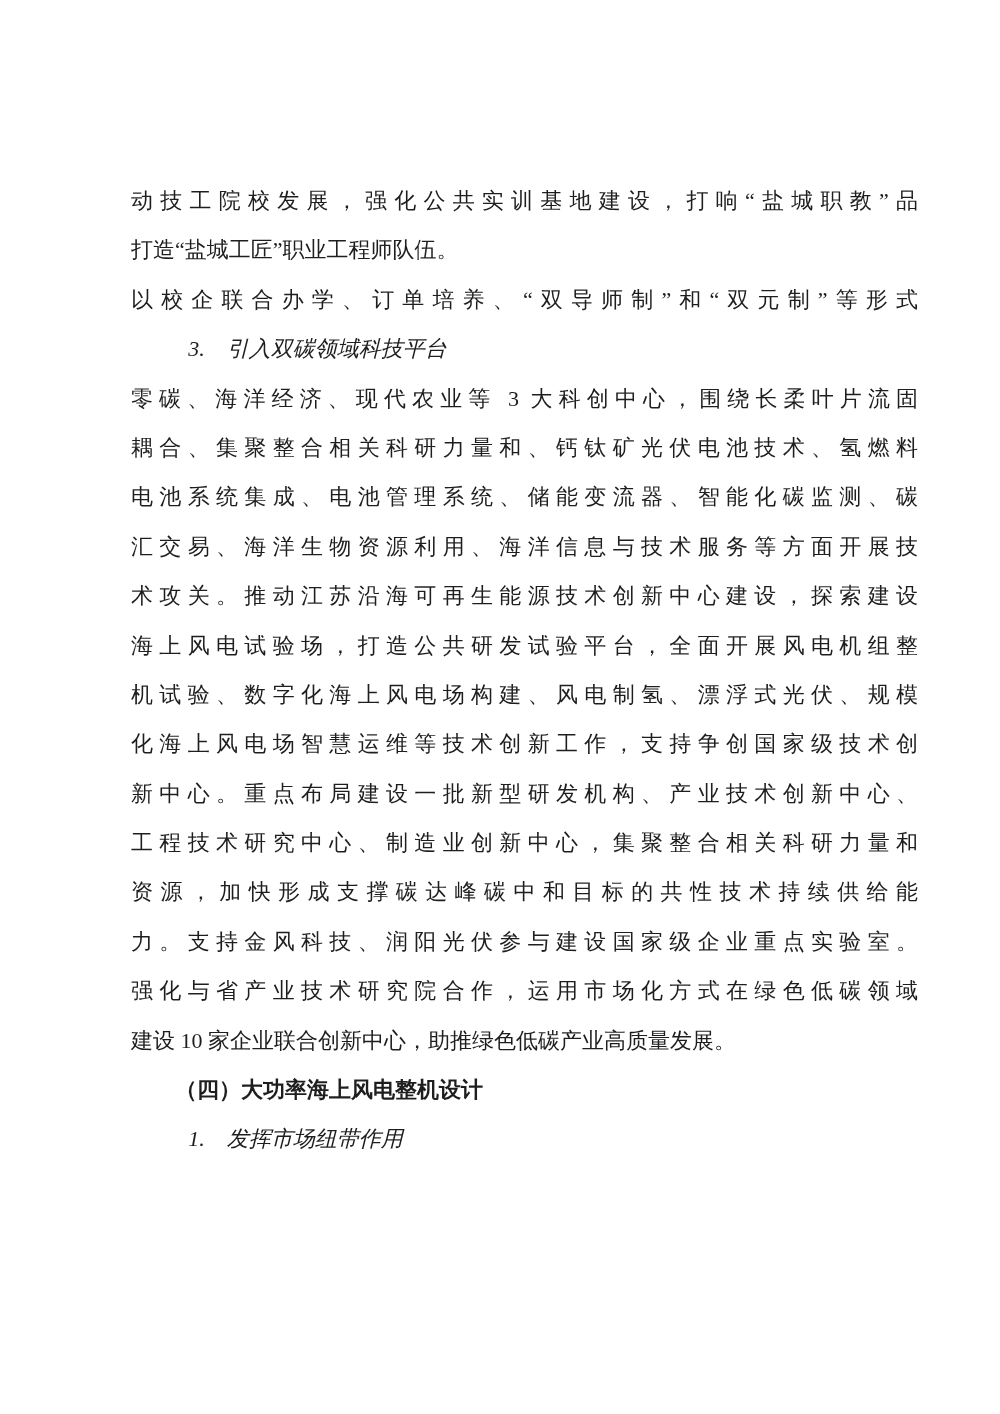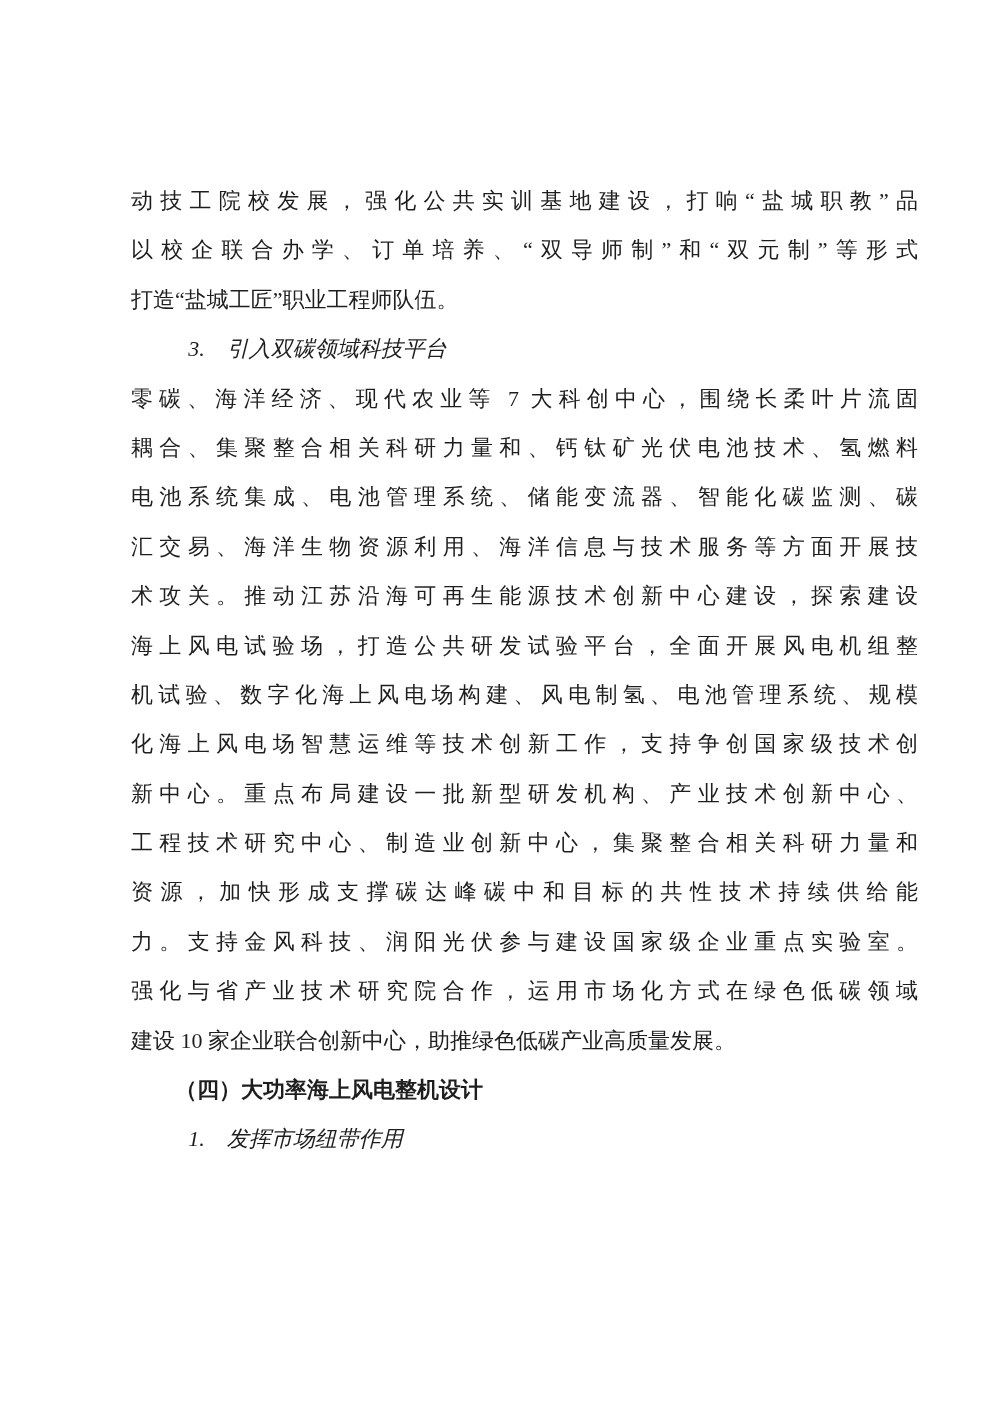--- a/index.html
+++ b/index.html
@@ -45,30 +45,30 @@
     font-weight: 700;
     text-indent: 2em;
   }
 </style>
 </head>
 <body>
 
 <div class="sheet" style="background: rgb(255, 255, 255); color: rgb(30, 30, 30);">
   <div class="textblock">
       <div class="line body just">动技工院校发展，强化公共实训基地建设，打响“盐城职教”品</div>
+      <div class="line body">打造“盐城工匠”职业工程师队伍。</div>
       <div class="line body just">以校企联合办学、订单培养、“双导师制”和“双元制”等形式</div>
-      <div class="line body">打造“盐城工匠”职业工程师队伍。</div>
       <div class="line heading-numbered ind">3.　引入双碳领域科技平台</div>
-      <div class="line body just">零碳、海洋经济、现代农业等 7 大科创中心，围绕长柔叶片流固</div>
+      <div class="line body just">零碳、海洋经济、现代农业等 3 大科创中心，围绕长柔叶片流固</div>
       <div class="line body just">耦合、集聚整合相关科研力量和、钙钛矿光伏电池技术、氢燃料</div>
       <div class="line body just">电池系统集成、电池管理系统、储能变流器、智能化碳监测、碳</div>
       <div class="line body just">汇交易、海洋生物资源利用、海洋信息与技术服务等方面开展技</div>
       <div class="line body just">术攻关。推动江苏沿海可再生能源技术创新中心建设，探索建设</div>
       <div class="line body just">海上风电试验场，打造公共研发试验平台，全面开展风电机组整</div>
-      <div class="line body just">机试验、数字化海上风电场构建、风电制氢、电池管理系统、规模</div>
+      <div class="line body just">机试验、数字化海上风电场构建、风电制氢、漂浮式光伏、规模</div>
       <div class="line body just">化海上风电场智慧运维等技术创新工作，支持争创国家级技术创</div>
       <div class="line body just">新中心。重点布局建设一批新型研发机构、产业技术创新中心、</div>
       <div class="line body just">工程技术研究中心、制造业创新中心，集聚整合相关科研力量和</div>
       <div class="line body just">资源，加快形成支撑碳达峰碳中和目标的共性技术持续供给能</div>
       <div class="line body just">力。支持金风科技、润阳光伏参与建设国家级企业重点实验室。</div>
       <div class="line body just">强化与省产业技术研究院合作，运用市场化方式在绿色低碳领域</div>
       <div class="line body">建设 10 家企业联合创新中心，助推绿色低碳产业高质量发展。</div>
       <div class="line heading-bold">（四）大功率海上风电整机设计</div>
       <div class="line heading-numbered ind">1.　发挥市场纽带作用</div>
     </div>

